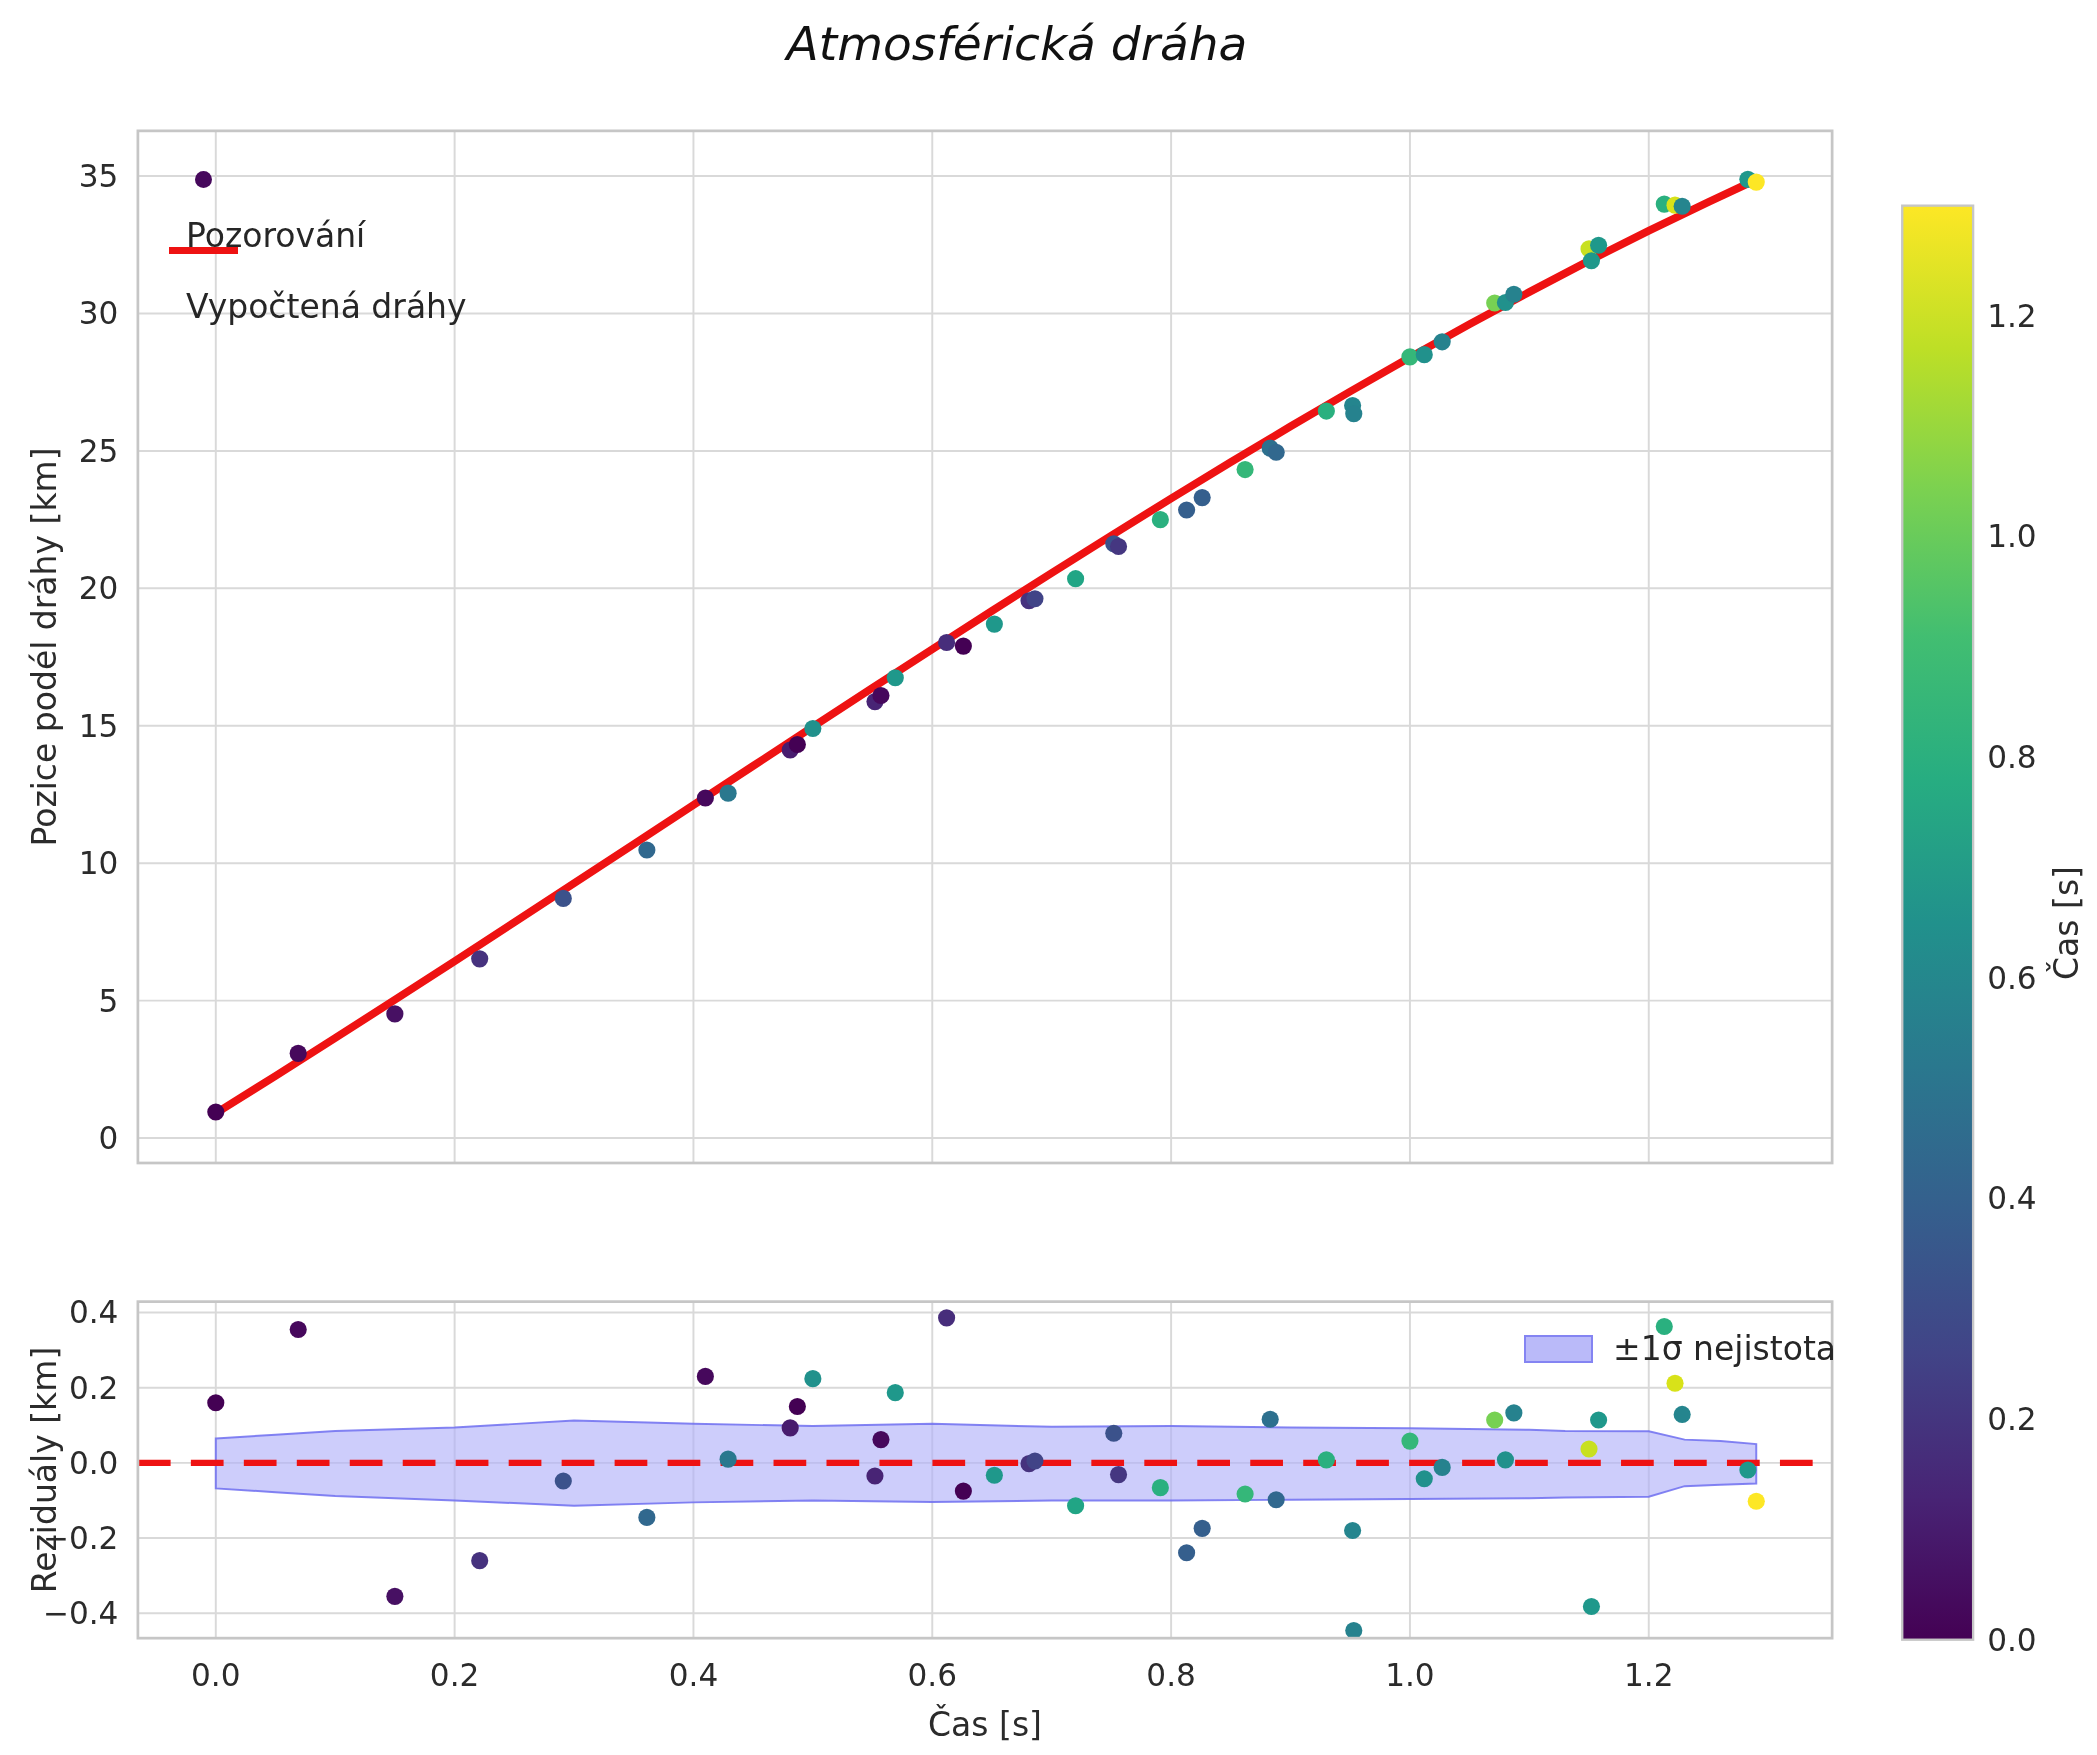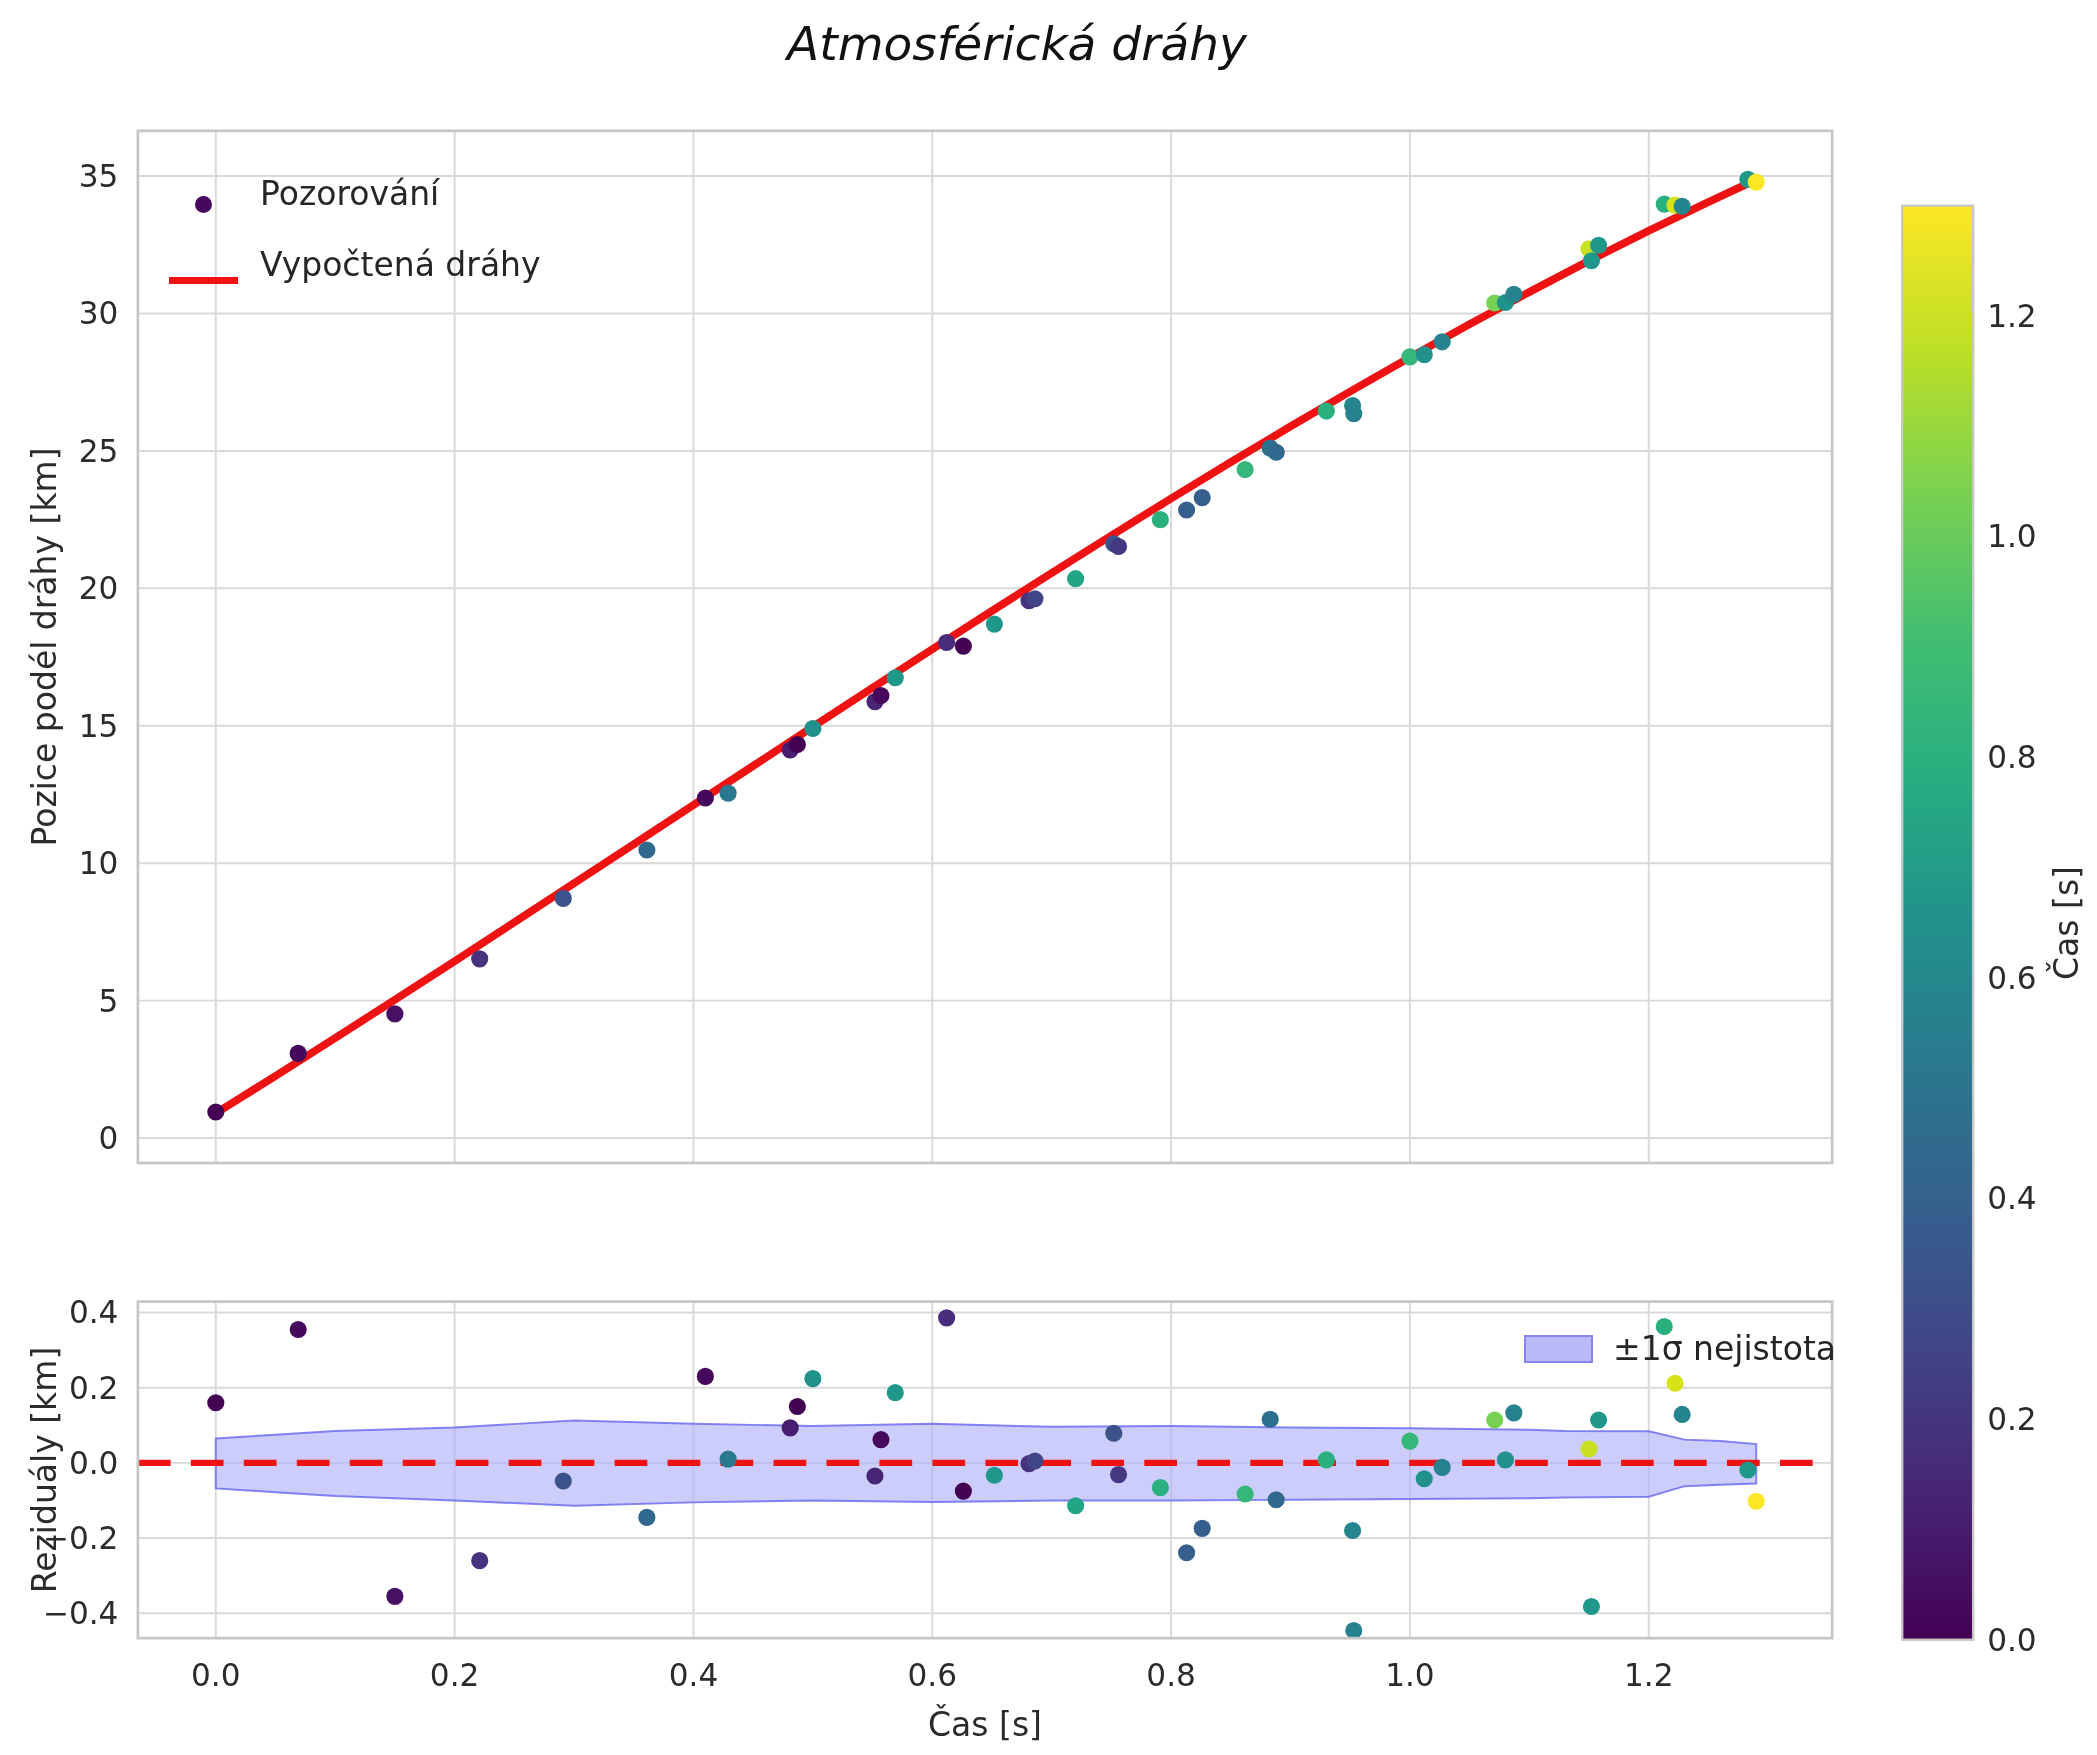--- a/index.html
+++ b/index.html
@@ -6,21 +6,21 @@
   body{width:2097px;height:1755px;position:relative;overflow:hidden;
        font-family:"DejaVu Sans","Liberation Sans",sans-serif;color:#1a1a1a;}
   #fig{position:absolute;inset:0;}
   #chart-svg{position:absolute;left:0;top:0;}
   .abs{position:absolute;white-space:nowrap;}
   .title{font-size:47px;font-style:italic;color:#111;transform:translateX(-50%);}
   .axlabel{font-size:33px;color:#2b2b2b;}
   .rot{transform:translate(-50%,-50%) rotate(-90deg);}
   .xlab{transform:translateX(-50%);}
   .legend-main{left:166px;top:142px;}
-  .legend-row{display:flex;align-items:flex-end;height:71px;}
+  .legend-row{display:flex;align-items:flex-start;height:71px;flex-direction:column;}
   .legend-swatch{width:74px;display:flex;justify-content:center;align-items:center;flex:0 0 74px;}
   .legend-text{font-size:33px;color:#262626;margin-left:20px;}
   .dot{width:17px;height:17px;border-radius:50%;display:inline-block;}
   .lineswatch{width:69px;height:7px;display:inline-block;}
   .legend-res{left:1524px;top:1329px;display:flex;align-items:center;text-align:right;}
   .bandswatch{width:69px;height:28px;display:inline-block;box-sizing:border-box;}
 </style>
 </head>
 <body>
 
@@ -186,21 +186,21 @@
       <text x="2116.6" y="2165" text-anchor="middle" fill="#2b2b2b" font-size="40" font-family="&quot;DejaVu Sans&quot;,&quot;Liberation Sans&quot;,sans-serif">1.2</text>
       <text x="2551" y="2119" text-anchor="start" fill="#2b2b2b" font-size="40" font-family="&quot;DejaVu Sans&quot;,&quot;Liberation Sans&quot;,sans-serif">0.0</text>
       <text x="2551" y="1835.7692307692307" text-anchor="start" fill="#2b2b2b" font-size="40" font-family="&quot;DejaVu Sans&quot;,&quot;Liberation Sans&quot;,sans-serif">0.2</text>
       <text x="2551" y="1552.5384615384614" text-anchor="start" fill="#2b2b2b" font-size="40" font-family="&quot;DejaVu Sans&quot;,&quot;Liberation Sans&quot;,sans-serif">0.4</text>
       <text x="2551" y="1269.3076923076924" text-anchor="start" fill="#2b2b2b" font-size="40" font-family="&quot;DejaVu Sans&quot;,&quot;Liberation Sans&quot;,sans-serif">0.6</text>
       <text x="2551" y="986.0769230769231" text-anchor="start" fill="#2b2b2b" font-size="40" font-family="&quot;DejaVu Sans&quot;,&quot;Liberation Sans&quot;,sans-serif">0.8</text>
       <text x="2551" y="702.8461538461538" text-anchor="start" fill="#2b2b2b" font-size="40" font-family="&quot;DejaVu Sans&quot;,&quot;Liberation Sans&quot;,sans-serif">1.0</text>
       <text x="2551" y="419.6153846153845" text-anchor="start" fill="#2b2b2b" font-size="40" font-family="&quot;DejaVu Sans&quot;,&quot;Liberation Sans&quot;,sans-serif">1.2</text>
     </svg>
 
-  <div class="abs title" style="left:1017px;top:15.6px;">Atmosférická dráhy</div>
+  <div class="abs title" style="left:1017px;top:15.6px;">Atmosférická dráha</div>
 
   <div class="abs axlabel rot" style="left:44px;top:647px;">Pozice podél dráhy [km]</div>
 
   <div class="abs axlabel rot" style="left:44px;top:1470px;">Reziduály [km]</div>
 
   <div class="abs axlabel xlab" style="left:985px;top:1705px;">Čas [s]</div>
 
   <div class="abs axlabel rot" style="left:2066px;top:923px;">Čas [s]</div>
 
   <div class="abs legend-main">

